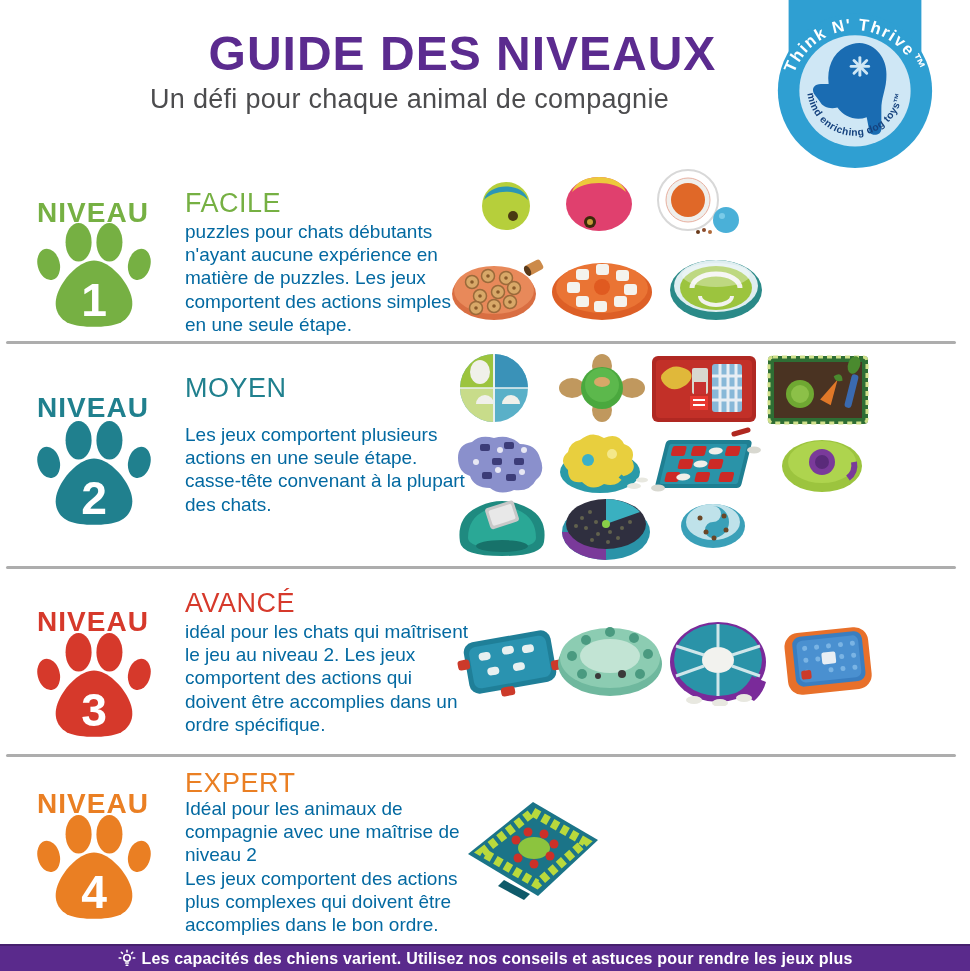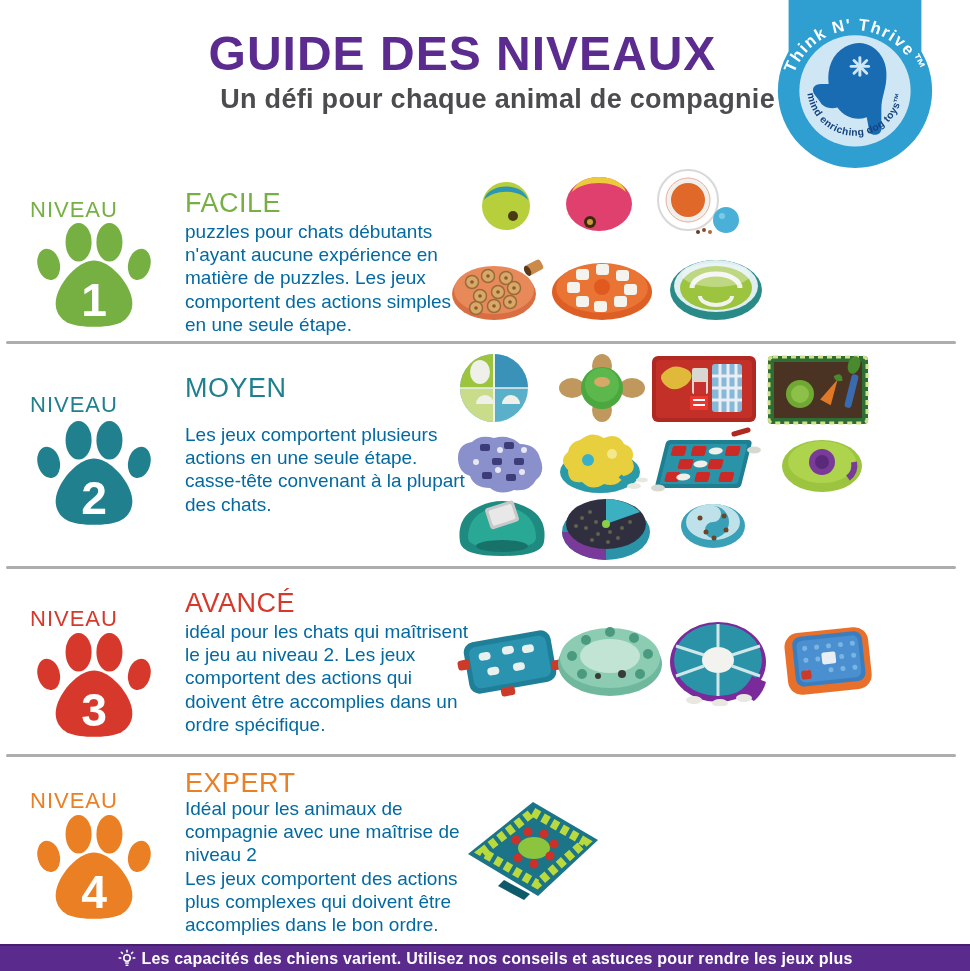--- a/index.html
+++ b/index.html
@@ -1,28 +1,28 @@
 <!DOCTYPE html>
 <html><head>
 <meta charset="utf-8">
 <style>
   html,body{margin:0;padding:0;background:#ffffff;}
   #page{position:relative;width:970px;height:971px;background:#ffffff;overflow:hidden;
         font-family:"Liberation Sans",sans-serif;}
   
   .title{position:absolute;top:26px;left:150px;width:625px;text-align:center;
          font-size:48px;font-weight:700;letter-spacing:1px;color:#5b2b8f;}
-  .subtitle{position:absolute;top:84px;left:150px;width:625px;text-align:right;
-            font-size:27px;font-weight:700;letter-spacing:.3px;color:#4c4c4e;}
+  .subtitle{position:absolute;top:84px;left:150px;width:625px;text-align:left;
+            font-size:27px;font-weight:400;letter-spacing:.3px;color:#4c4c4e;}
   
   .badge{position:absolute;top:0;left:772px;width:166px;height:174px;}
   
   .level{position:absolute;left:0;width:970px;}
-  .niveau-label{position:absolute;left:30px;width:126px;
-                font-size:22px;font-weight:400;letter-spacing:1px;color:var(--lv);}
+  .niveau-label{position:absolute;left:30px;width:126px;text-align:center;
+                font-size:28px;font-weight:700;letter-spacing:1px;color:var(--lv);}
   .paw{position:absolute;left:36px;width:116px;height:108px;color:var(--lv);}
   .paw svg{width:100%;height:100%;}
   .paw-num{fill:#ffffff;font-size:48px;font-weight:700;text-anchor:middle;}
   .level-heading{position:absolute;left:185px;font-size:27px;font-weight:400;
                  letter-spacing:.5px;color:var(--lv);}
   .level-body{position:absolute;left:185px;width:288px;font-size:19px;line-height:1.22;
               color:#0369a1;}
   .para-gap{margin-top:19px;}
   
   .divider{position:absolute;left:6px;width:950px;height:3px;background:#adadad;border-radius:2px;}

